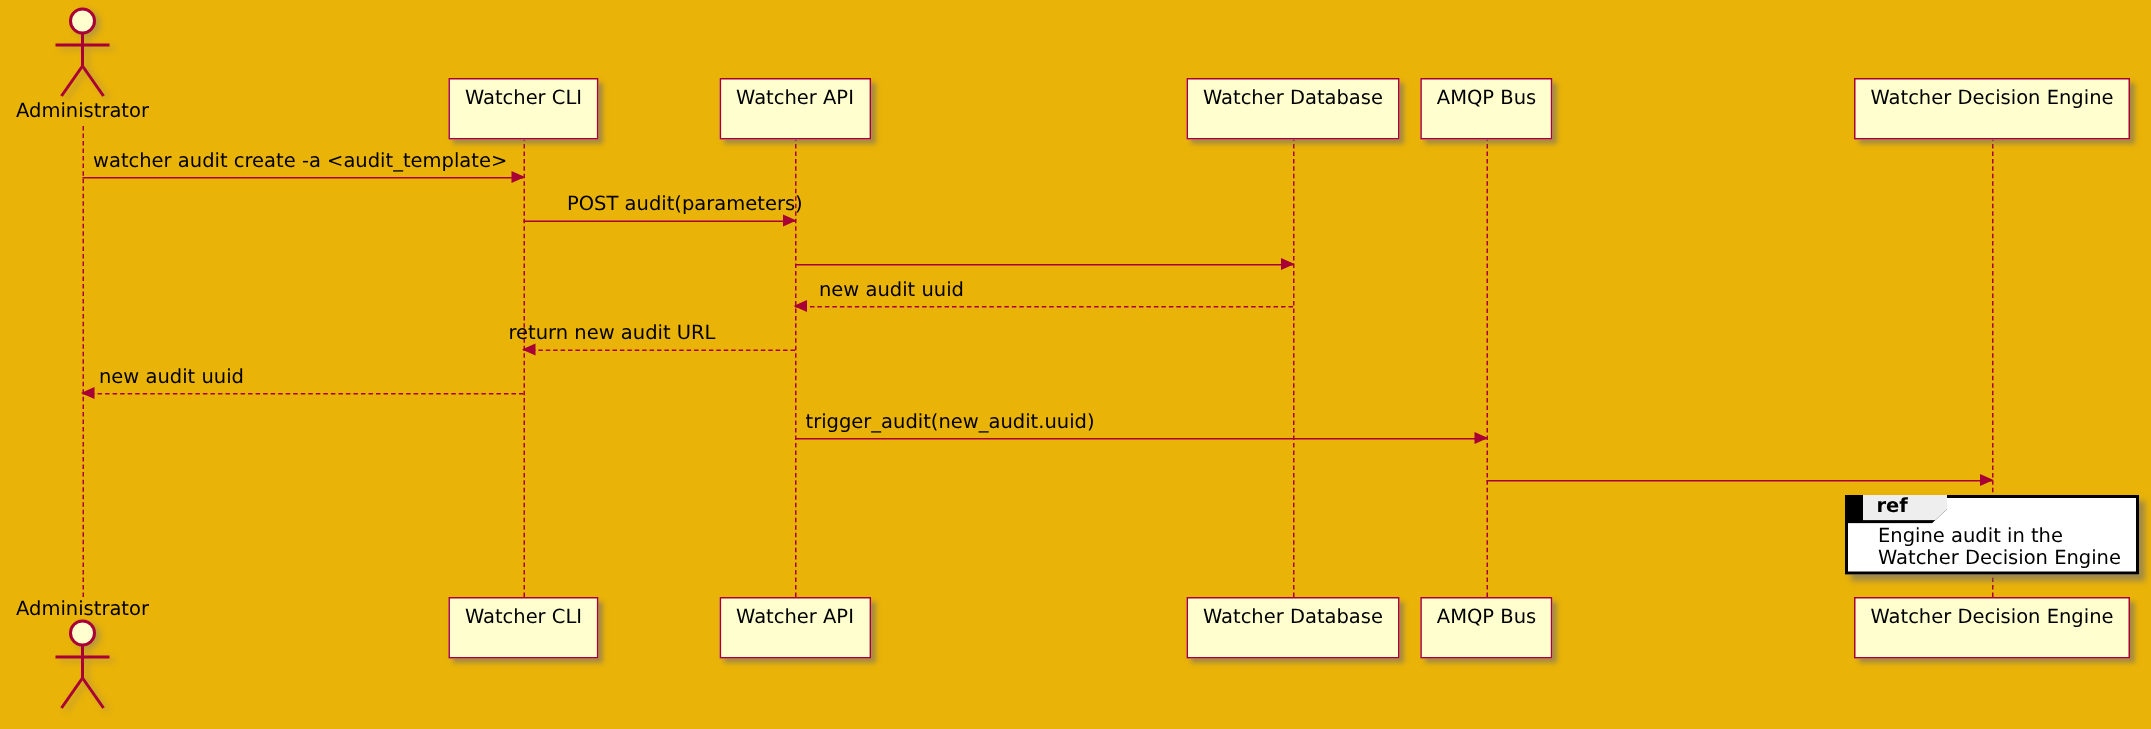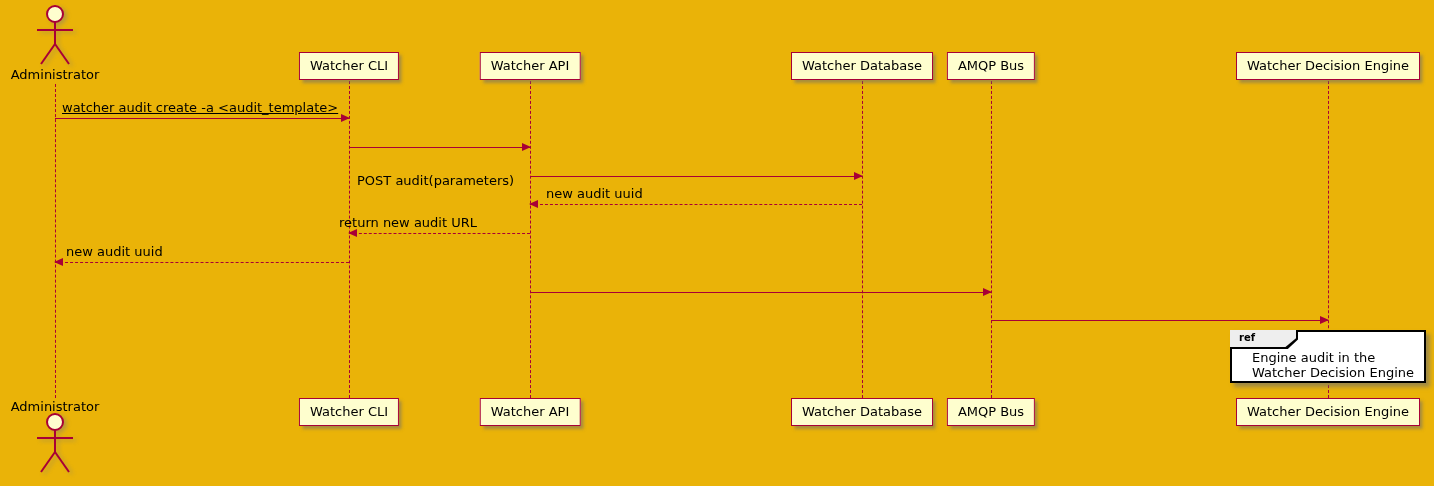--- a/index.html
+++ b/index.html
@@ -22,21 +22,21 @@
   .lifeline {
     position: absolute;
     width: 0;
     border-left: 1px dashed var(--crimson);
   }
   .participant {
     position: absolute;
     transform: translateX(-50%);
     background: var(--fill);
     border: 1.5px solid var(--crimson);
-    padding: 5px 10px 5px 10px;
+    padding: 5px 10px 18px 10px;
     font-size: 13px;
     line-height: 16px;
     color: var(--txt);
     white-space: nowrap;
     box-shadow: 3px 3px 3px rgba(110,110,110,0.55);
     z-index: 3;
   }
   .actor-figure {
     position: absolute;
     filter: drop-shadow(3px 2px 2px rgba(120,120,120,0.45));
@@ -82,25 +82,25 @@
   }
   .ref-tab {
     position: absolute;
     top: -2px; left: -2px;
     width: 68px; height: 19px;
     background: var(--refborder);
     clip-path: polygon(0 0, 100% 0, 100% 50%, 85% 100%, 0 100%);
   }
   .ref-tab-inner {
     position: absolute;
-    top: 0; left: 0;
+    top: 0; left: 12px;
     width: 66px; height: 17px;
     background: var(--reftab);
     clip-path: polygon(0 0, 100% 0, 100% 48%, 84% 100%, 0 100%);
-    font-size: 10px;
+    font-size: 13px;
     font-weight: bold;
     color: var(--txt);
     padding: 0 0 0 9px;
     line-height: 16px;
   }
   .ref-body {
     position: absolute;
     left: 20px; top: 19px;
     font-size: 13px;
     line-height: 14.5px;
@@ -128,27 +128,27 @@
     <line x1="22" y1="40" x2="36" y2="60" stroke="#A80036" stroke-width="2"></line>
   </svg>
   <div class="actor-label" style="left:55px; top:67px;">Administrator</div>
 
   <div class="participant" style="left:349px; top:52px;">Watcher CLI</div>
   <div class="participant" style="left:530px; top:52px;">Watcher API</div>
   <div class="participant" style="left:862px; top:52px;">Watcher Database</div>
   <div class="participant" style="left:991px; top:52px;">AMQP Bus</div>
   <div class="participant" style="left:1328px; top:52px;">Watcher Decision Engine</div>
 
-  <div class="msg-label" style="left:62px; top:100px;text-decoration:underline;">watcher audit create -a &lt;audit_template&gt;</div>
+  <div class="msg-label" style="left:62px; top:100px;">watcher audit create -a &lt;audit_template&gt;</div>
   <div class="msg" style="left:55px; top:118px; width:294px;">
     <div class="line"></div>
     <div class="head right"></div>
   </div>
 
-  <div class="msg-label" style="left:357px; top:129px;margin-top:44px;">POST audit(parameters)</div>
+  <div class="msg-label" style="left:378px; top:129px;">POST audit(parameters)</div>
   <div class="msg" style="left:349px; top:147px; width:181px;">
     <div class="line"></div>
     <div class="head right"></div>
   </div>
 
   <div class="msg" style="left:530px; top:176px; width:332px;">
     <div class="line"></div>
     <div class="head right"></div>
   </div>
 
@@ -163,20 +163,21 @@
     <div class="line"></div>
     <div class="head left"></div>
   </div>
 
   <div class="msg-label" style="left:66px; top:244px;">new audit uuid</div>
   <div class="msg dashed" style="left:55px; top:262px; width:294px;">
     <div class="line"></div>
     <div class="head left"></div>
   </div>
 
+  <div class="msg-label" style="left:537px; top:274px;">trigger_audit(new_audit.uuid)</div>
   <div class="msg" style="left:530px; top:292px; width:461px;">
     <div class="line"></div>
     <div class="head right"></div>
   </div>
 
   <div class="msg" style="left:991px; top:320px; width:337px;">
     <div class="line"></div>
     <div class="head right"></div>
   </div>
 

